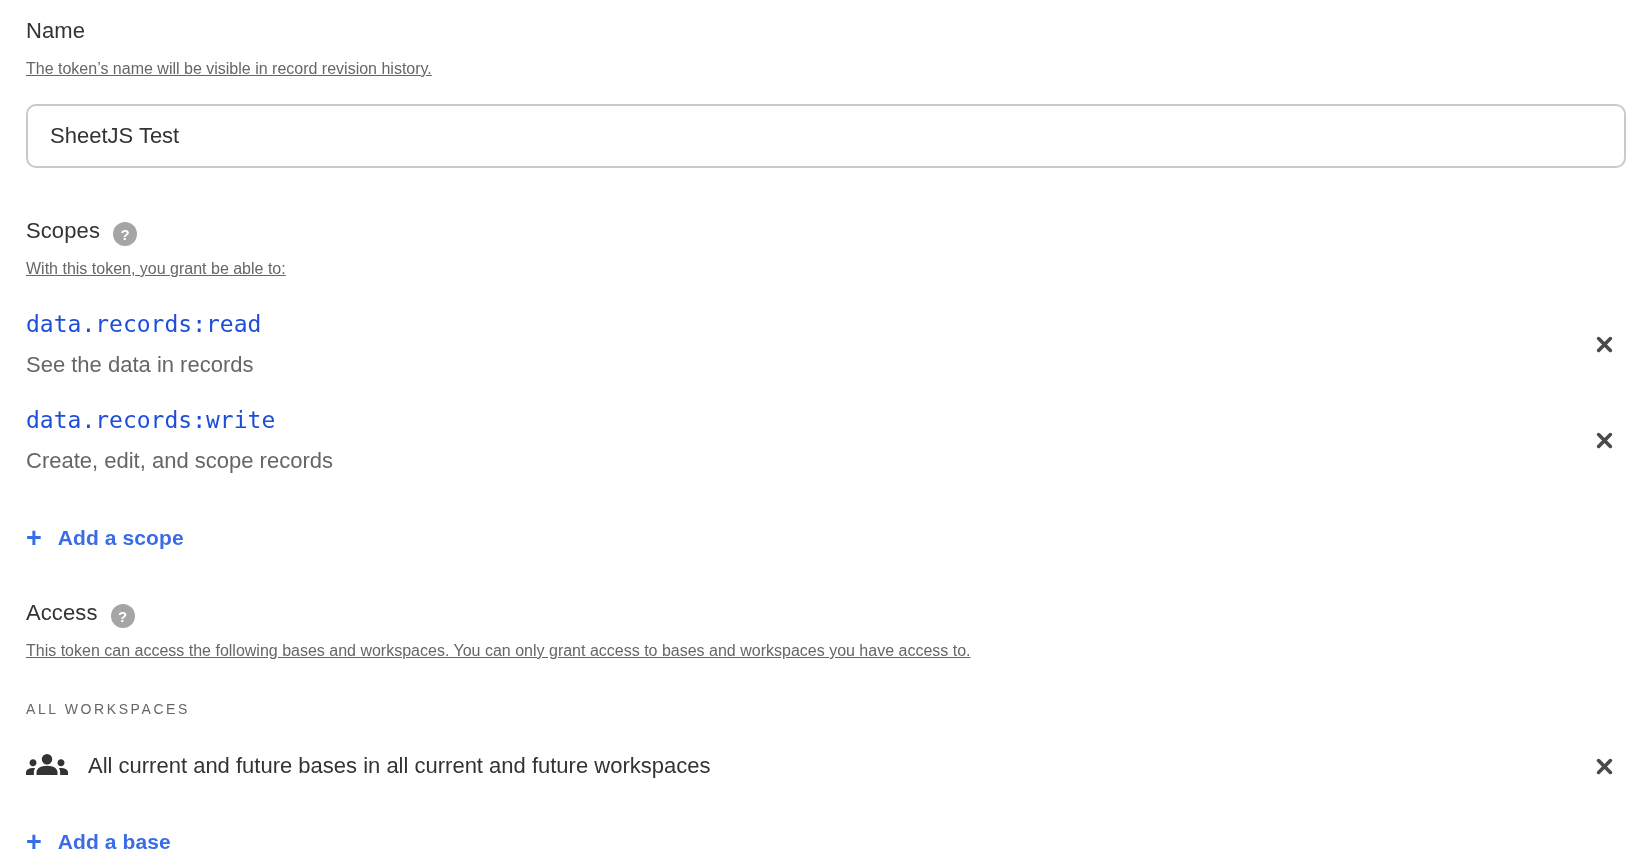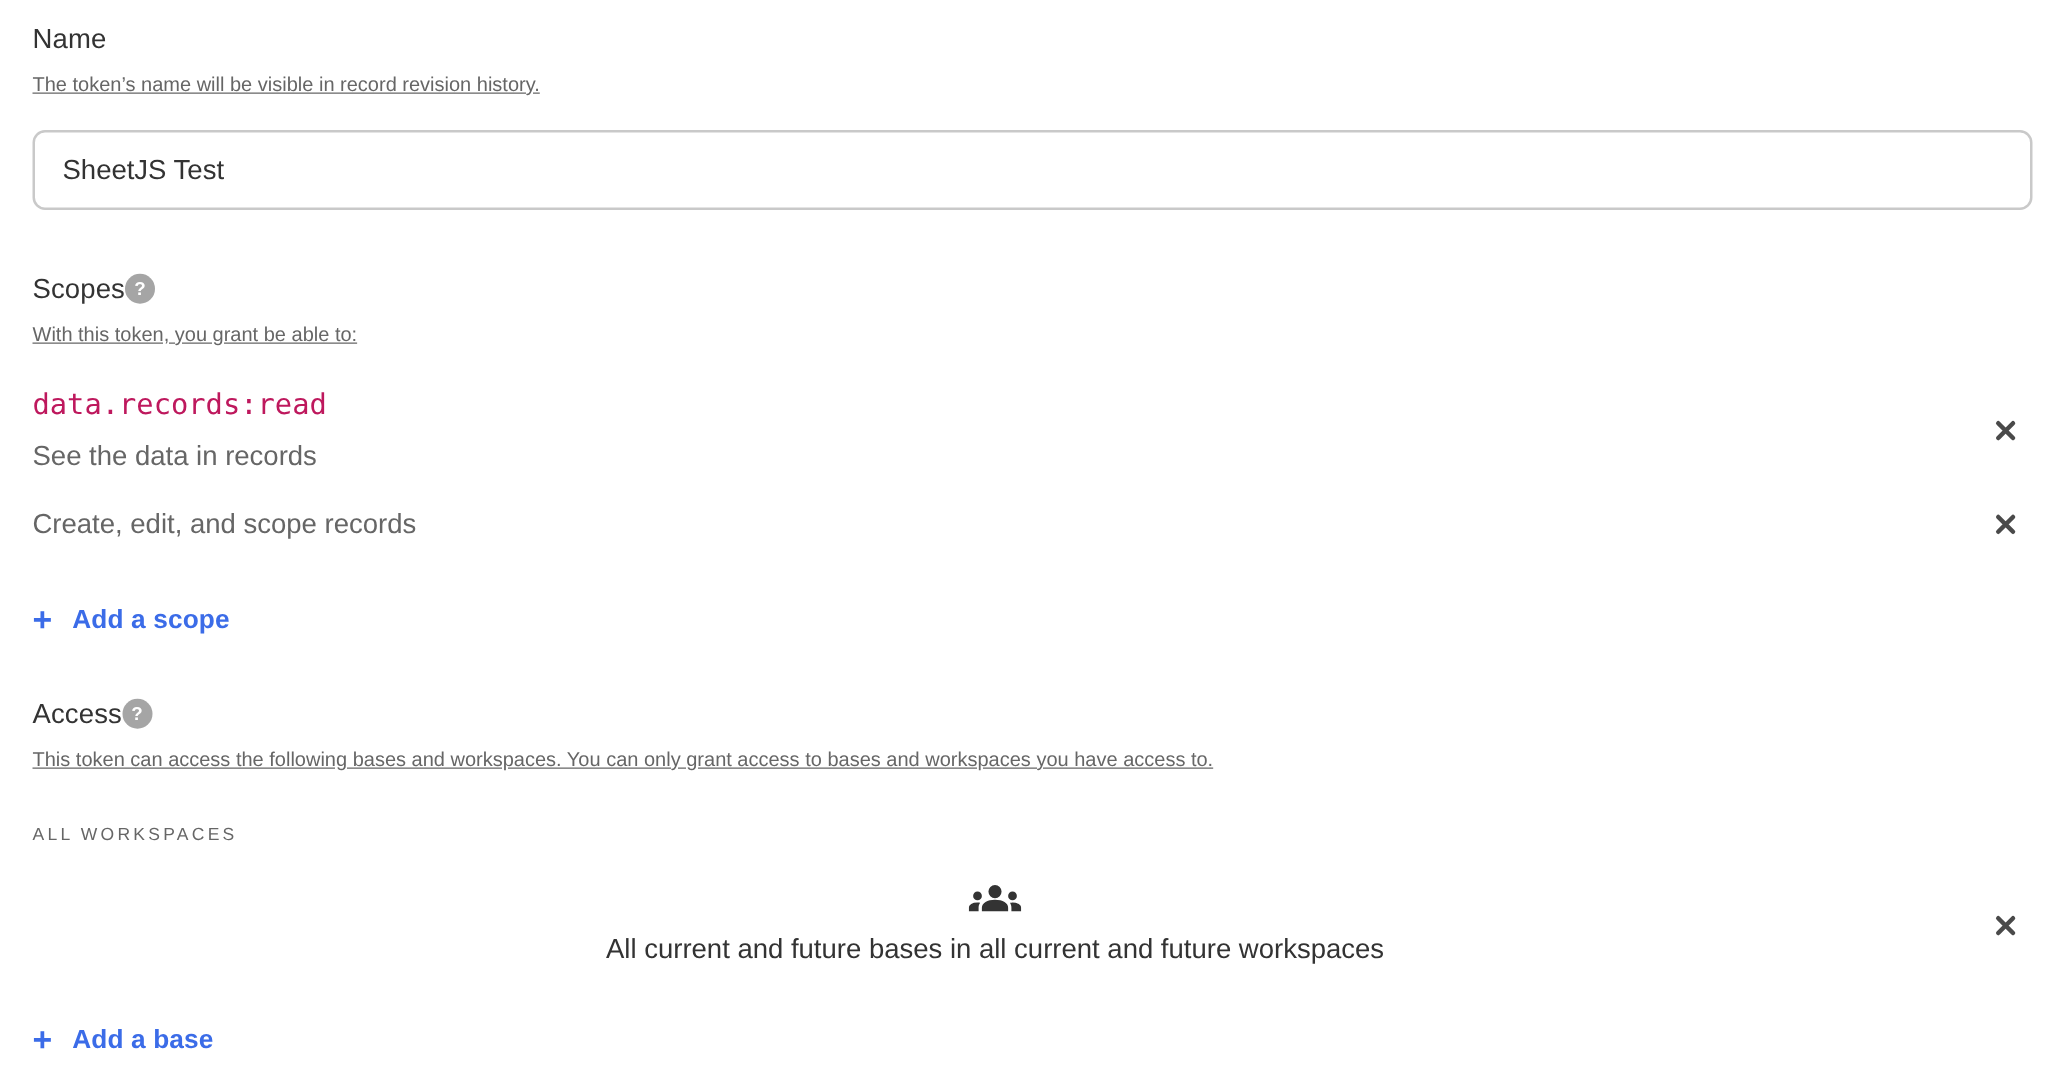--- a/index.html
+++ b/index.html
@@ -11,21 +11,21 @@
   }
   .page { padding: 16px 26px 0 26px; width: 100%; }
 
   h2.section-title {
     font-size: 22px; line-height: 30px; font-weight: 400; color: #333333;
     letter-spacing: 0.1px;
   }
   .muted {
     font-size: 16px; line-height: 30px; color: #666666; font-weight: 400; text-decoration: underline;
   }
-  .heading-row { display: flex; align-items: center; }
+  .heading-row { display: flex; align-items: flex-end; gap: 13px; }
 
   .help-circle {
     width: 24px; height: 24px; border-radius: 50%;
     background: #a5a5a5; color: #ffffff;
     display: inline-flex; align-items: center; justify-content: center;
     font-size: 15px; font-weight: 700; cursor: default; flex: 0 0 auto;
   }
 
   
   .name-desc { margin-top: 8px; }
@@ -38,21 +38,21 @@
 
   
   .scopes-section { margin-top: 48px; }
   .scopes-intro { margin-top: 8px; }
   .scope-item {
     position: relative; margin-top: 24px; padding-right: 60px;
   }
   .scope-item.second { margin-top: 24px; }
   .scope-id {
     font-family: "DejaVu Sans Mono", "Liberation Mono", monospace;
-    font-size: 23px; line-height: 32px; color: #be185d;
+    font-size: 23px; line-height: 32px; color: #1d4ed8;
   }
   .scope-desc { font-size: 22px; line-height: 30px; color: #666666; margin-top: 10px; }
   .remove-btn {
     position: absolute; right: 8px; top: 50%; transform: translateY(-50%);
     width: 28px; height: 28px; border: none; background: transparent;
     display: flex; align-items: center; justify-content: center; cursor: pointer;
     padding: 0;
   }
 
   
@@ -68,21 +68,21 @@
 
   
   .access-section { margin-top: 44px; }
   .access-desc { margin-top: 8px; white-space: nowrap; }
   .group-label {
     margin-top: 32px; font-size: 14px; line-height: 22px;
     color: #666666; font-weight: 500; letter-spacing: 2.6px;
   }
   .access-entry {
     position: relative; margin-top: 28px; padding-right: 60px;
-    display: flex; align-items: center; gap: 8px; min-height: 36px; flex-direction: column;
+    display: flex; align-items: center; gap: 20px; min-height: 36px;
   }
   .entry-label { font-size: 22px; line-height: 30px; color: #333333; }
   .people-icon { flex: 0 0 auto; display: block; }
 </style>
 </head>
 <body>
 
 <div class="page">
 
   <section>
@@ -106,20 +106,21 @@
       <button class="remove-btn" aria-label="Remove scope">
         <span style="display:flex;">
           <svg width="19" height="19" viewBox="0 0 18 18">
               <path d="M3.4 3.4 L14.6 14.6 M14.6 3.4 L3.4 14.6" stroke="#4a4a4a" stroke-width="3.4" stroke-linecap="round" fill="none"></path>
             </svg>
         </span>
       </button>
     </div>
 
     <div class="scope-item second">
+      <div class="scope-id">data.records:write</div>
       <div class="scope-desc">Create, edit, and scope records</div>
       <button class="remove-btn" aria-label="Remove scope">
         <span style="display:flex;">
           <svg width="19" height="19" viewBox="0 0 18 18">
               <path d="M3.4 3.4 L14.6 14.6 M14.6 3.4 L3.4 14.6" stroke="#4a4a4a" stroke-width="3.4" stroke-linecap="round" fill="none"></path>
             </svg>
         </span>
       </button>
     </div>
 

